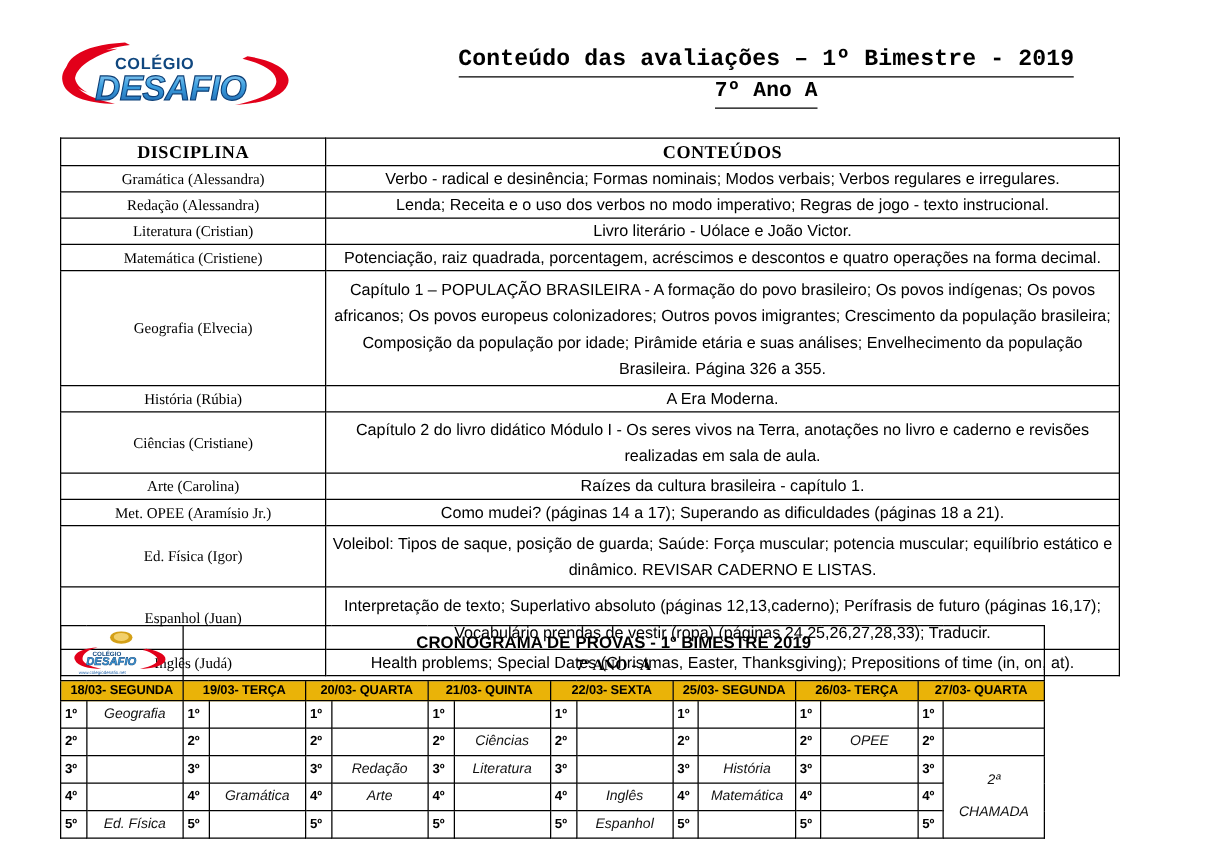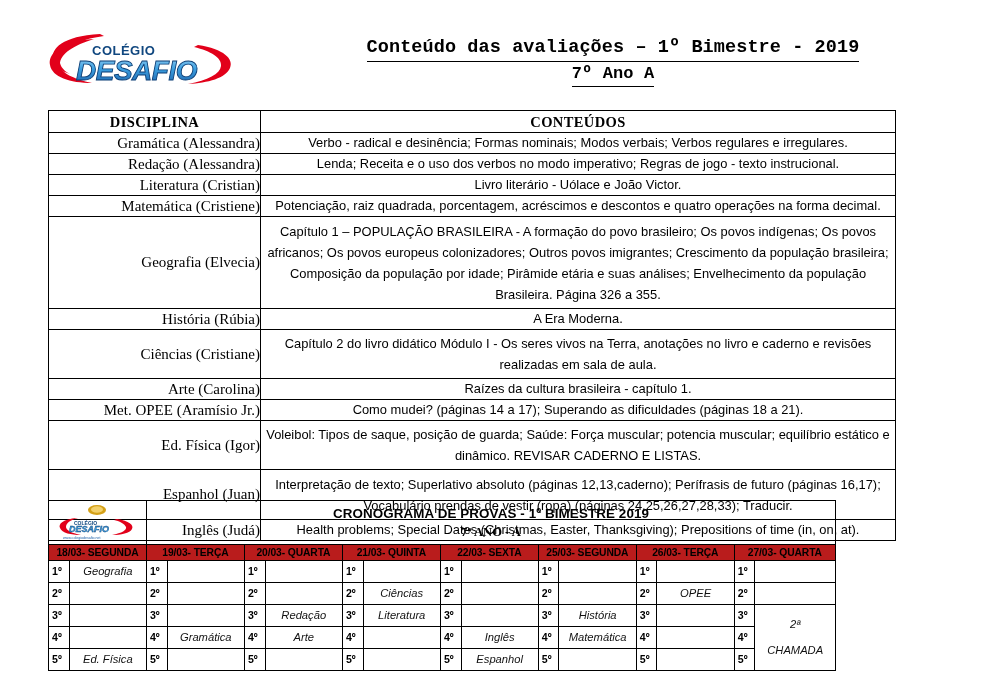--- a/index.html
+++ b/index.html
@@ -87,22 +87,22 @@
     font-weight: bold;
     font-size: 14.5px;
     text-align: center;
     height: 21px;
     line-height: 20px;
     letter-spacing: 0.4px;
   }
 
   td.disc-cell {
     font-family: "Liberation Serif", serif;
-    font-size: 15px;
-    text-align: right;
+    font-size: 12px;
+    text-align: center;
     line-height: 17px;
     padding: 2px 3px;
   }
   td.cont-cell {
     font-family: "Liberation Sans", sans-serif;
     font-size: 12.9px;
     text-align: center;
     line-height: 18.5px;
     padding: 2px 4px 2px 6px;
   }
@@ -155,21 +155,21 @@
     text-align: center;
   }
   .sched-title-2 {
     font-size: 12.6px;
     font-weight: bold;
     line-height: 18px;
     font-family: Liberation Serif, serif;
   }
 
   td.day-head {
-    background: #b91c1c;
+    background: #eab308;
     color: #000;
     font-size: 10.3px;
     font-weight: bold;
     text-align: center;
     height: 15px;
     line-height: 15px;
     letter-spacing: -0.1px;
     border: 1.1px solid #000;
   }
 

